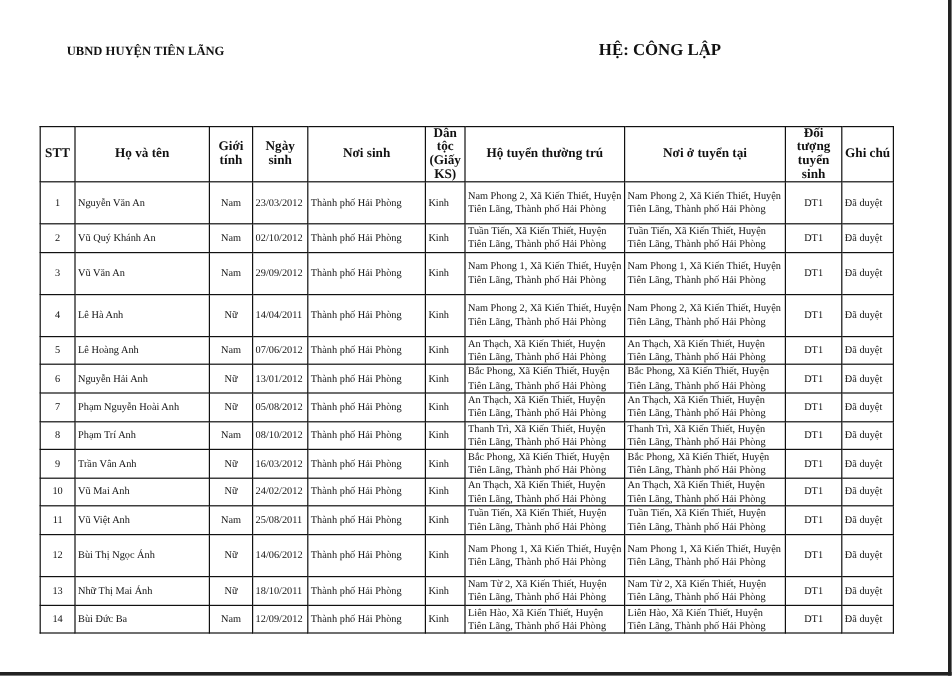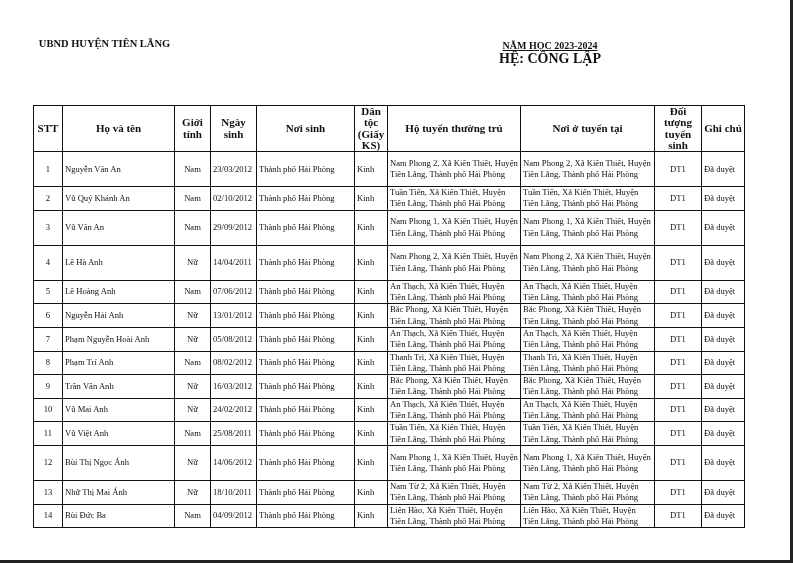--- a/index.html
+++ b/index.html
@@ -1,18 +1,18 @@
 <!DOCTYPE html>
 <html><head>
 <meta charset="utf-8">
 <style>
   html, body { margin:0; padding:0; }
   body { width:793px; height:563px; background:#ffffff; position:relative; overflow:hidden; font-family:"Liberation Serif", serif; color:#111; }
   .page { position:absolute; left:0; top:0; width:790px; height:560px; background:#fff; border-right:3px solid #222; border-bottom:3px solid #222; box-sizing:content-box; }
-  .hdr-left { position:absolute; left:22px; top:36px; width:165px; text-align:center; font-weight:bold; font-size:10.5px; line-height:16px; }
+  .hdr-left { position:absolute; left:22px; top:36px; width:165px; text-align:right; font-weight:bold; font-size:10.5px; line-height:16px; }
   .hdr-left .l2 { text-decoration:underline; }
   .hdr-right { position:absolute; left:380px; top:36px; width:340px; text-align:center; font-weight:bold; }
   .hdr-right .t1 { font-size:12.5px; line-height:16px; }
   .hdr-right .t2 { font-size:10px; line-height:13px; text-decoration:underline; margin-top:3px; }
   .hdr-right .t3 { font-size:14px; line-height:13px; }
   table { position:absolute; left:33px; top:105px; border-collapse:collapse; table-layout:fixed; font-size:8.6px; }
   th, td { border:1px solid #111; padding:0 2px; line-height:11.3px; vertical-align:middle; }
   th { font-weight:bold; text-align:center; height:44px; font-size:11px; }
   td.c { text-align:center; }
   td.l { text-align:left; }
@@ -23,21 +23,20 @@
   tr.r2 td { height:22px; }
 </style>
 </head>
 <body>
 
 <div class="page">
   <div class="hdr-left">
     <div>UBND HUYỆN TIÊN LÃNG</div>
   </div>
   <div class="hdr-right">
-    <div class="t2">NĂM HỌC 2023-2024</div>
     <div class="t3">HỆ: CÔNG LẬP</div>
   </div>
 
   <table>
     <colgroup>
       <col class="c0">
         <col class="c1">
         <col class="c2">
         <col class="c3">
         <col class="c4">
@@ -143,21 +142,21 @@
           <td class="l">Kinh</td>
           <td class="l">An Thạch, Xã Kiến Thiết, Huyện Tiên Lãng, Thành phố Hải Phòng</td>
           <td class="l">An Thạch, Xã Kiến Thiết, Huyện Tiên Lãng, Thành phố Hải Phòng</td>
           <td class="c">DT1</td>
           <td class="l">Đã duyệt</td>
         </tr>
         <tr class="r2">
           <td class="c">8</td>
           <td class="l">Phạm Trí Anh</td>
           <td class="c">Nam</td>
-          <td class="l">08/02/2012</td>
+          <td class="l">08/10/2012</td>
           <td class="l">Thành phố Hải Phòng</td>
           <td class="l">Kinh</td>
           <td class="l">Thanh Trì, Xã Kiến Thiết, Huyện Tiên Lãng, Thành phố Hải Phòng</td>
           <td class="l">Thanh Trì, Xã Kiến Thiết, Huyện Tiên Lãng, Thành phố Hải Phòng</td>
           <td class="c">DT1</td>
           <td class="l">Đã duyệt</td>
         </tr>
         <tr class="r2">
           <td class="c">9</td>
           <td class="l">Trần Vân Anh</td>
@@ -215,21 +214,21 @@
           <td class="l">Kinh</td>
           <td class="l">Nam Từ 2, Xã Kiến Thiết, Huyện Tiên Lãng, Thành phố Hải Phòng</td>
           <td class="l">Nam Từ 2, Xã Kiến Thiết, Huyện Tiên Lãng, Thành phố Hải Phòng</td>
           <td class="c">DT1</td>
           <td class="l">Đã duyệt</td>
         </tr>
         <tr class="r2">
           <td class="c">14</td>
           <td class="l">Bùi Đức Ba</td>
           <td class="c">Nam</td>
-          <td class="l">04/09/2012</td>
+          <td class="l">12/09/2012</td>
           <td class="l">Thành phố Hải Phòng</td>
           <td class="l">Kinh</td>
           <td class="l">Liên Hào, Xã Kiến Thiết, Huyện Tiên Lãng, Thành phố Hải Phòng</td>
           <td class="l">Liên Hào, Xã Kiến Thiết, Huyện Tiên Lãng, Thành phố Hải Phòng</td>
           <td class="c">DT1</td>
           <td class="l">Đã duyệt</td>
         </tr>
       </tbody>
   </table>
 </div>

